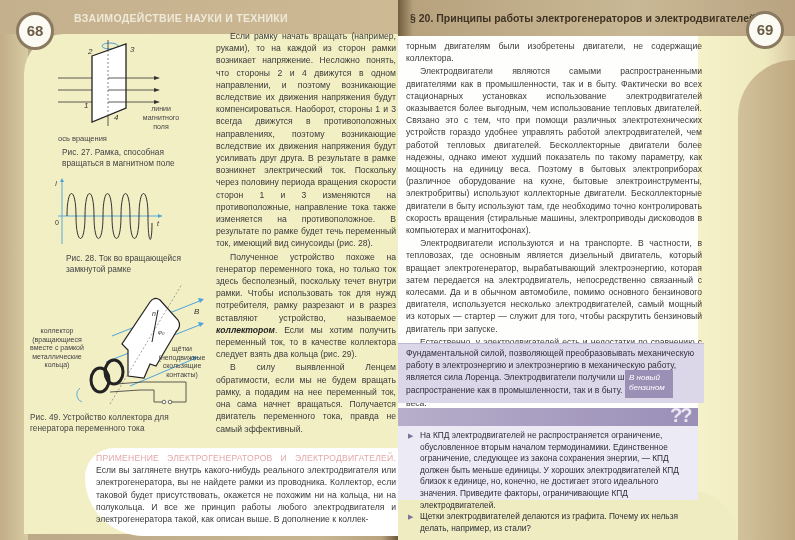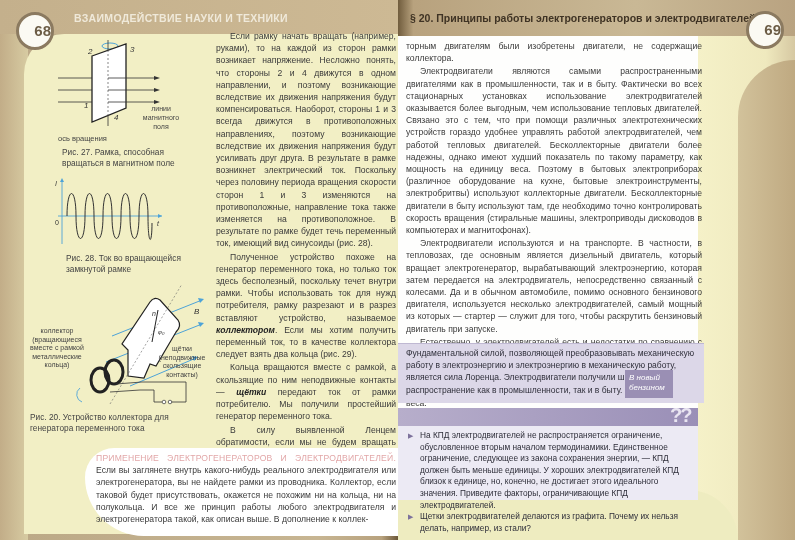--- a/index.html
+++ b/index.html
@@ -10,21 +10,21 @@
     background: linear-gradient(90deg, #bba886 0%, #c7b592 40%, #b8a27e 48%, #6e5a3b 50%, #b8a27e 52%, #c9b895 80%, #b9a381 100%); }
 
   
   .page-left { position: absolute; left: 0; top: 0; width: 398px; height: 540px; }
   .left-header { position: absolute; left: 0; top: 0; width: 398px; height: 34px;
     background: linear-gradient(90deg, #c4b08c, #cdb994); }
   .left-header-title { position: absolute; left: 74px; top: 12px; font-size: 10.5px; letter-spacing: 0.3px;
     color: #f4efe2; font-weight: bold; font-variant: small-caps; text-transform: uppercase; opacity: .9; }
   .page-num { position: absolute; width: 38px; height: 38px; border-radius: 50%;
     background: #fbfaf3; border: 3px solid #8b7a60; font-size: 15px; color: #6b5c45;
-    text-align: right; line-height: 32px; font-weight: bold; }
+    text-align: center; line-height: 32px; font-weight: bold; }
   .page-num.left { left: 16px; top: 12px; }
   .page-num.right { left: 746px; top: 11px; }
 
   .left-yellow { position: absolute; left: 24px; top: 34px; width: 374px; height: 500px;
     background: #f2efc5; border-top-left-radius: 40px; }
   .left-yellow-shade { position: absolute; left: 0; top: 34px; width: 28px; height: 506px;
     background: linear-gradient(90deg, #c2ad88, #d7cba2); }
 
   .col-text { position: absolute; font-size: 8.6px; line-height: 12.2px; color: #3a3a3a; text-align: justify; }
   .col-text p { text-indent: 14px; margin-bottom: 1px; }
@@ -135,26 +135,25 @@
       <polyline points="70,110 84,110 84,122 92,122" fill="none" stroke="#333" stroke-width="0.8"></polyline>
       <circle cx="94" cy="122" r="1.8" fill="#fff" stroke="#333" stroke-width="0.7"></circle>
       <circle cx="100" cy="122" r="1.8" fill="#fff" stroke="#333" stroke-width="0.7"></circle>
       <path d="M12,122 A8,8 0 0 1 10,108" fill="none" stroke="#4da3d8" stroke-width="0.9"></path>
       <text x="82" y="36" font-size="7" font-style="italic" fill="#333">n</text>
       <text x="124" y="34" font-size="8" font-style="italic" fill="#333">B</text>
       <text x="88" y="54" font-size="6" font-style="italic" fill="#333">φ₀</text>
     </svg>
     <div class="fig-caption" style="left:28px;top:327px;width:58px;font-size:7px;line-height:8.6px;text-align:center;">коллектор (вращающиеся вместе с рамкой металлические кольца)</div>
     <div class="fig-caption" style="left:152px;top:345px;width:60px;font-size:7px;line-height:8.6px;text-align:center;">щётки (неподвижные скользящие контакты)</div>
-    <div class="fig-caption" style="left:30px;top:412px;width:180px;">Рис. 20. Устройство коллектора для генератора переменного тока</div>
+    <div class="fig-caption" style="left:30px;top:412px;width:180px;">Рис. 49. Устройство коллектора для генератора переменного тока</div>
 
     <div class="col-text left-col-text">
       <p>Если рамку начать вращать (например, руками), то на каждой из сторон рамки возникает напряжение. Несложно понять, что стороны 2 и 4 движутся в одном направлении, и поэтому возникающие вследствие их движения напряжения будут компенсироваться. Наоборот, стороны 1 и 3 всегда движутся в противоположных направлениях, поэтому возникающие вследствие их движения напряжения будут усиливать друг друга. В результате в рамке возникнет электрический ток. Поскольку через половину периода вращения скорости сторон 1 и 3 изменяются на противоположные, направление тока также изменяется на противоположное. В результате по рамке будет течь переменный ток, имеющий вид синусоиды (рис. 28).</p>
       <p><span>Полученное устройство похоже на генератор переменного тока, но только ток здесь бесполезный, поскольку течет внутри рамки. Чтобы использовать ток для нужд потребителя, рамку разрезают и в разрез вставляют устройство, называемое </span><b>коллектором</b><span>. Если мы хотим получить переменный ток, то в качестве коллектора следует взять два кольца (рис. 29).</span></p>
-      <p><span>Кольца вращаются вместе с рамкой, а скользящие по ним неподвижные контакты — </span><b>щётки</b><span> передают ток от рамки потребителю. Мы получили простейший генератор переменного тока.</span></p>
       <p>В силу выявленной Ленцем обратимости, если мы не будем вращать рамку, а подадим на нее переменный ток, она сама начнет вращаться. Получается двигатель переменного тока, правда не самый эффективный.</p>
     </div>
 
     <div class="bottom-white"></div>
     <div class="bottom-text">
       <span class="section-head">Применение электрогенераторов и электродвигателей.</span><span> Если вы заглянете внутрь какого-нибудь реального электродвигателя или электрогенератора, вы не найдете рамки из проводника. Коллектор, если таковой будет присутствовать, окажется не похожим ни на кольца, ни на полукольца. И все же принцип работы любого электродвигателя и электрогенератора такой, как описан выше. В дополнение к коллек-</span>
     </div>
   </div>
 
   <div class="page-right">

